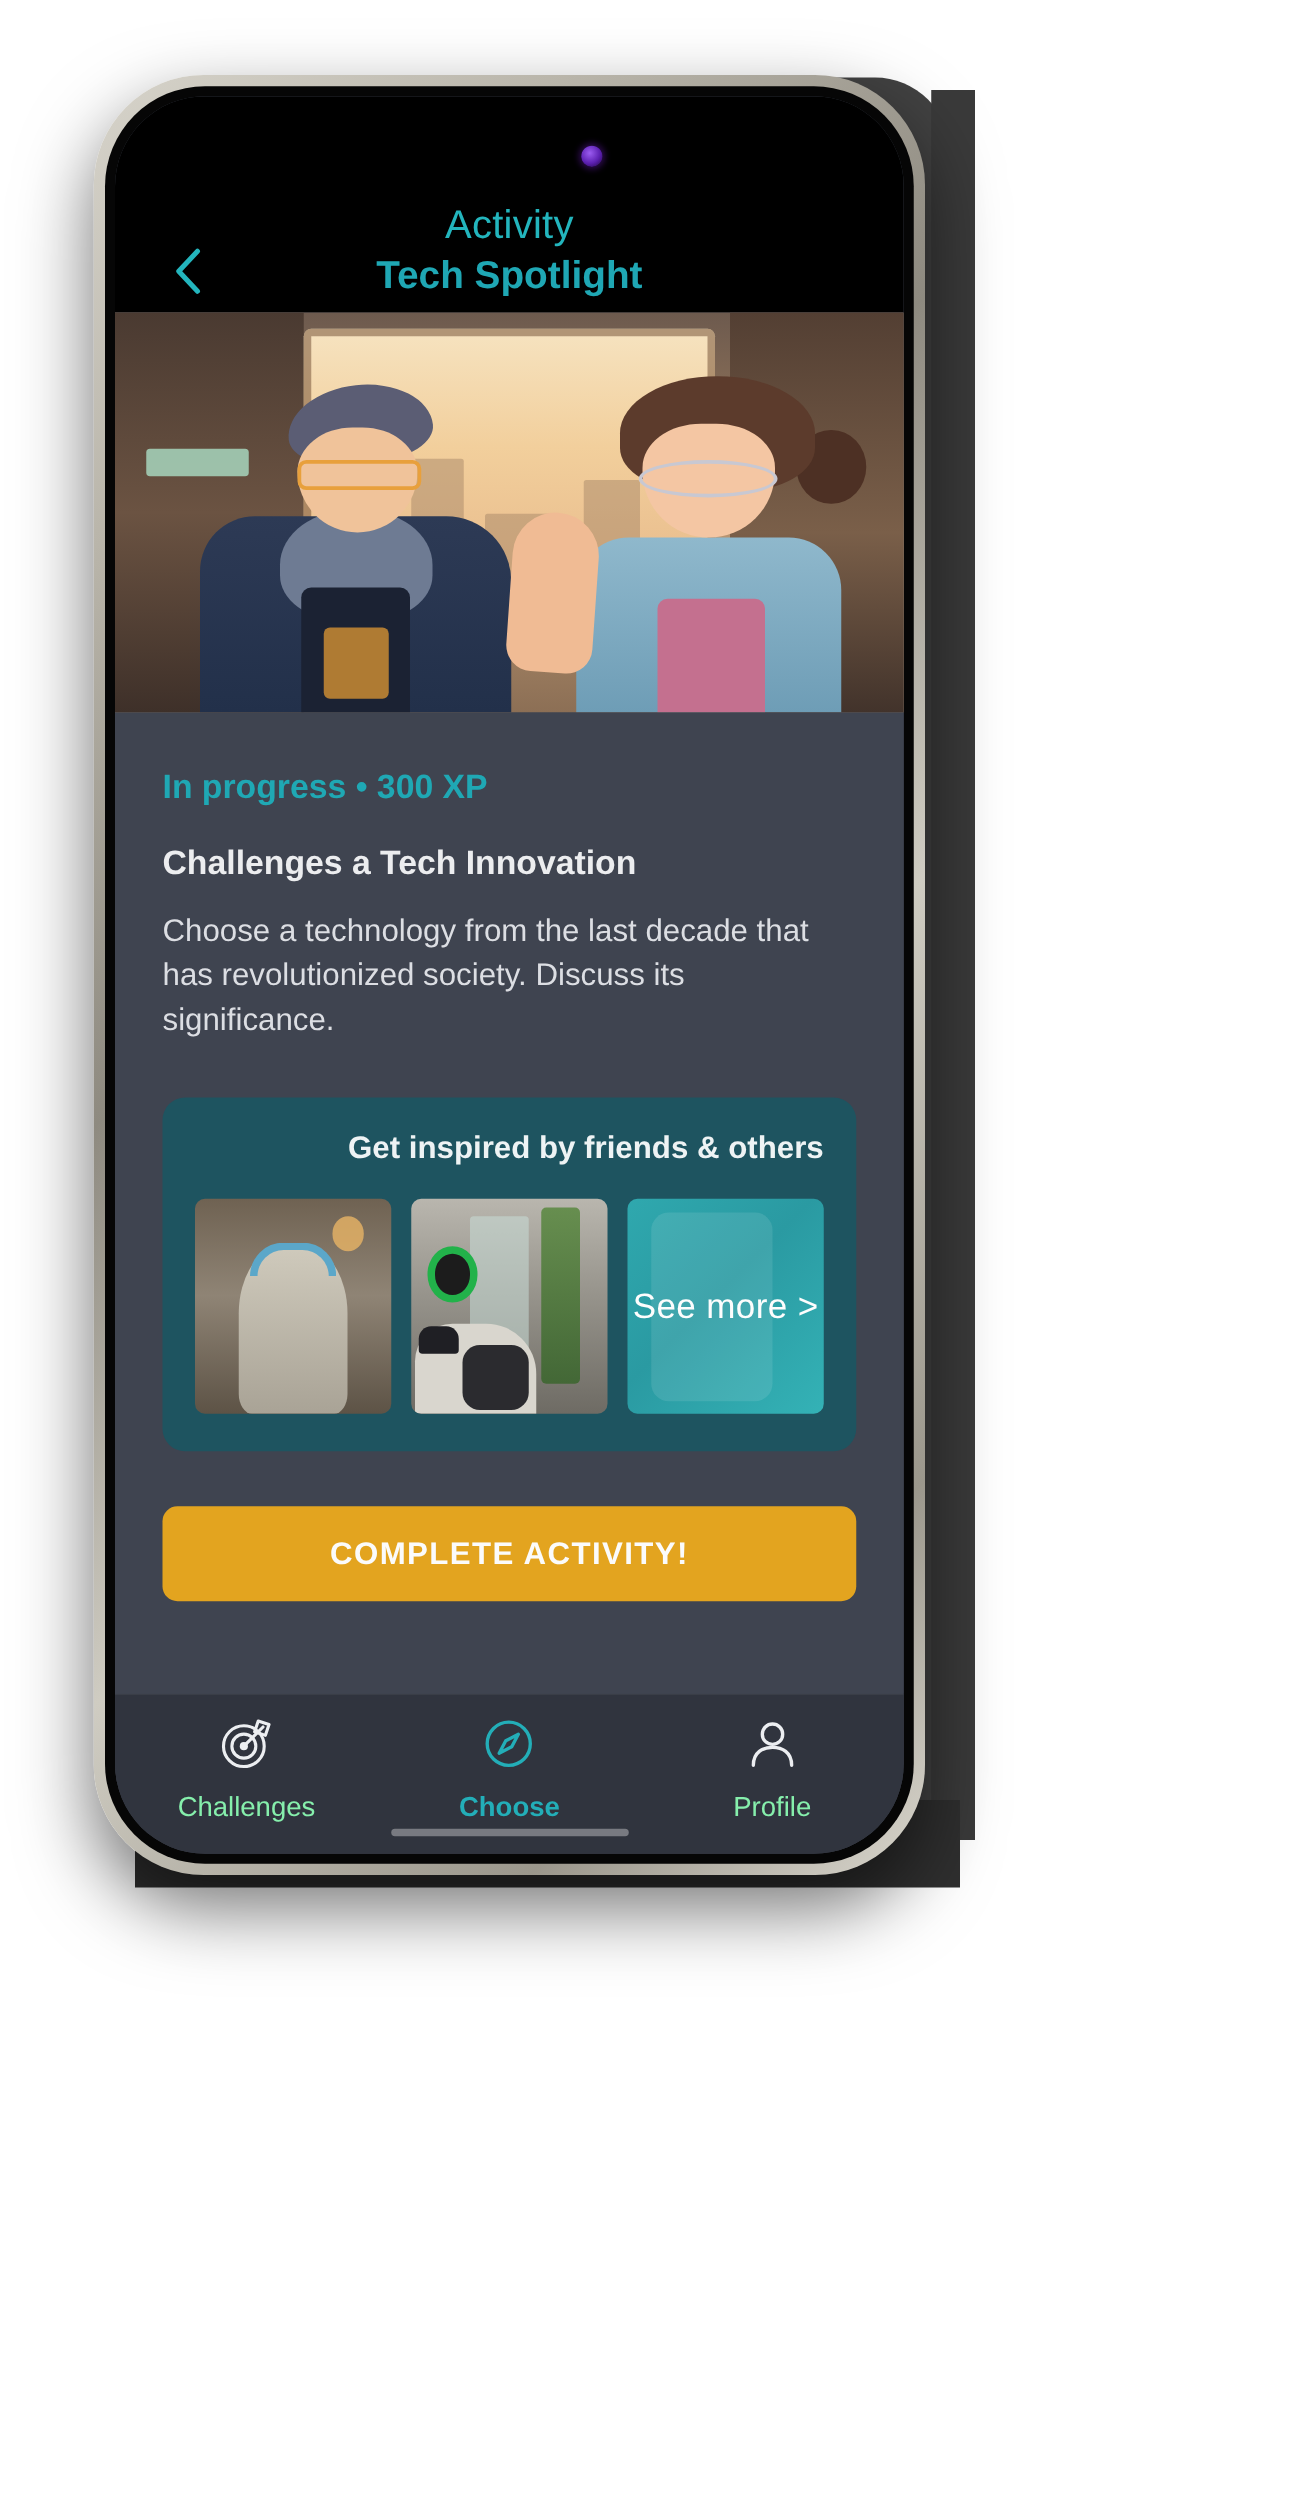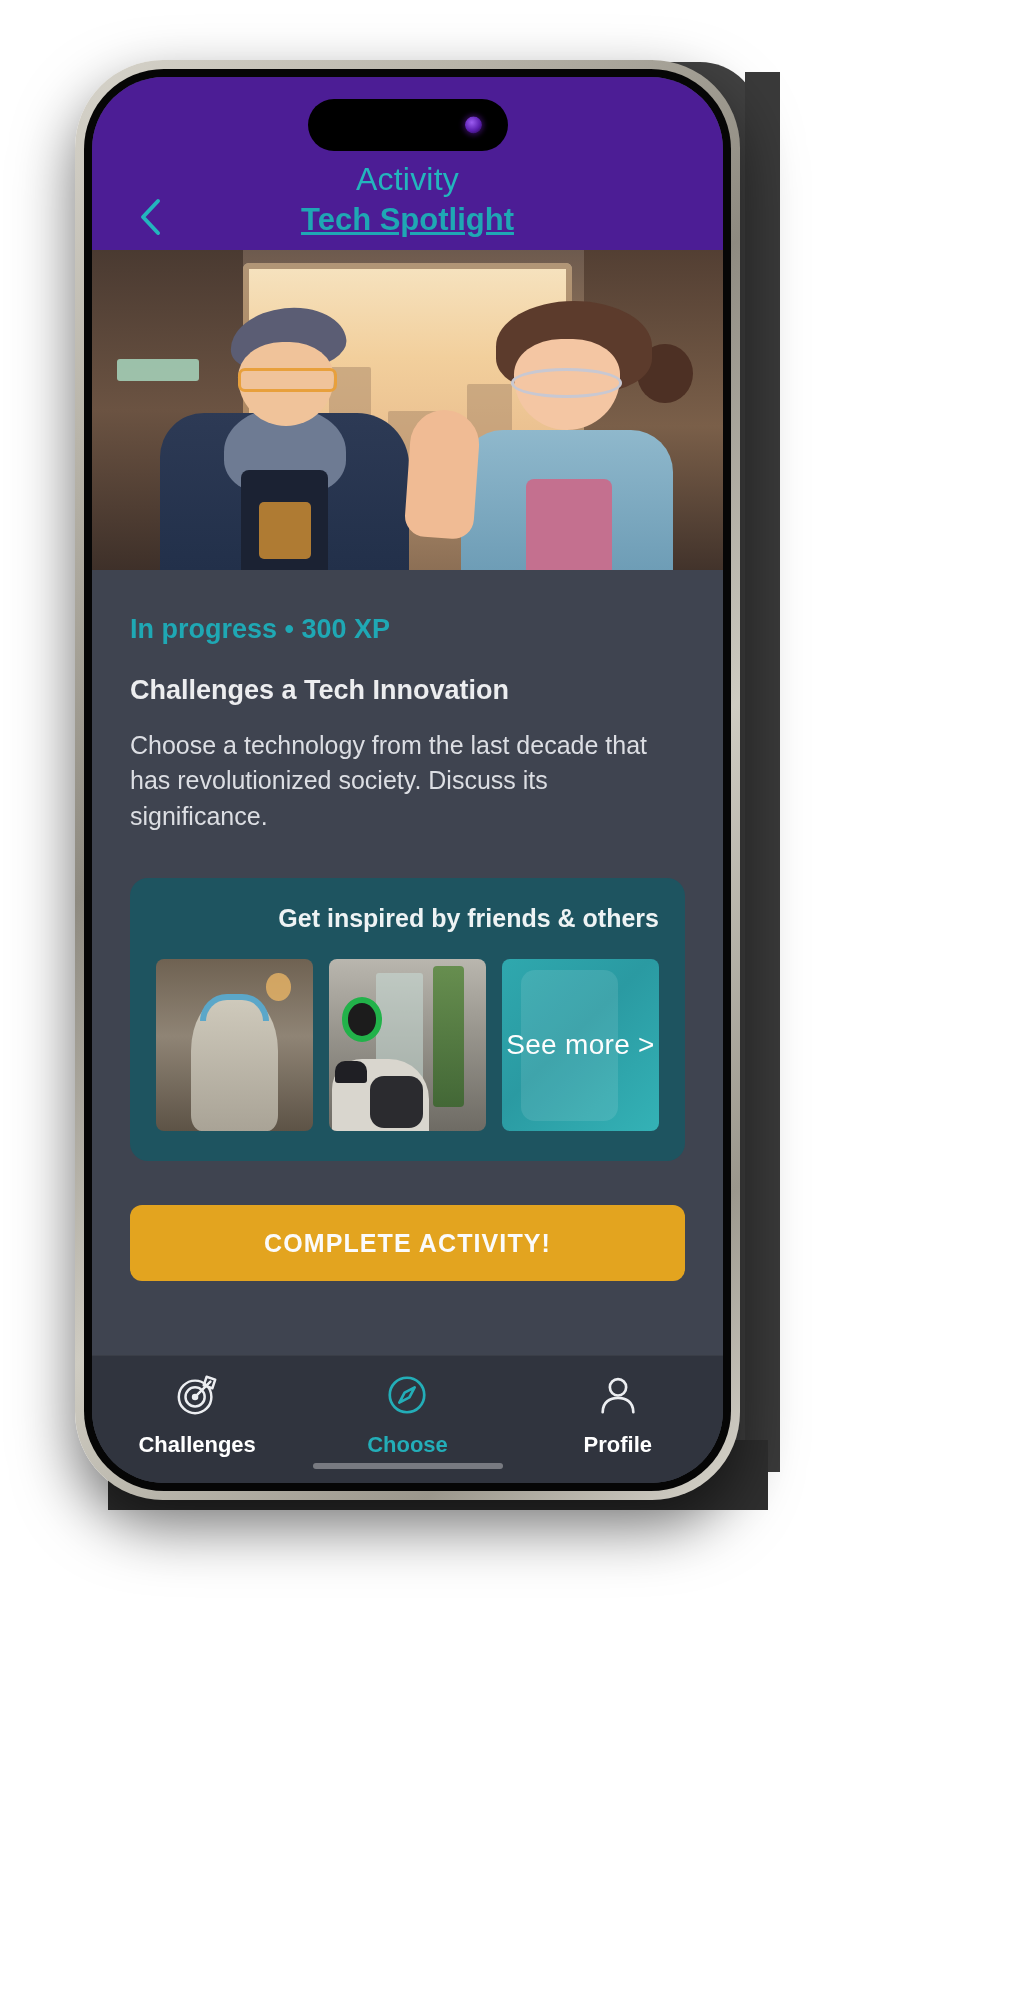--- a/index.html
+++ b/index.html
@@ -42,34 +42,34 @@
   }
   .island .lens{
     position:absolute; right:26px; top:50%; transform:translateY(-50%);
     width:17px; height:17px; border-radius:50%;
     background:radial-gradient(circle at 40% 35%, #9b5cf0 0%, #5b1fb0 55%, #1a0433 100%);
     box-shadow:0 0 5px 2px rgba(80,20,140,.55);
   }
 
   
   .app-header{
-    position:relative; flex:0 0 auto; padding:84px 22px 12px 22px; background:#4c1d95;
+    position:relative; flex:0 0 auto; padding:84px 22px 12px 22px; background:#000000;
   }
   .back-btn{
     position:absolute; left:38px; top:120px;
     width:40px; height:40px; cursor:pointer;
     display:flex; align-items:center; justify-content:center;
   }
   .back-btn svg{ display:block; }
   .hdr-titles{ text-align:center; }
   .hdr-title{
     color:#23b5bd; font-size:32px; font-weight:400; line-height:1.18; letter-spacing:.2px;
   }
   .hdr-sub{
-    color:#1fa7b4; font-size:31px; font-weight:700; line-height:1.2; margin-top:2px;text-decoration:underline;
+    color:#1fa7b4; font-size:31px; font-weight:700; line-height:1.2; margin-top:2px;
   }
 
   
   .hero{
     position:relative; flex:0 0 auto; height:320px; width:100%; overflow:hidden;
     background:linear-gradient(180deg,#6d5a4e 0%,#8d7158 28%,#b99672 58%,#8c6f55 100%);
   }
   .hero .bg-window{
     position:absolute; left:24%; top:4%; width:52%; height:66%;
     background:linear-gradient(180deg,#f6e3c0 0%,#f2cf9c 45%,#e7b98a 100%);
@@ -219,21 +219,21 @@
   }
 
   
   .tabbar{
     flex:0 0 auto; height:128px; background:#30343e;
     display:flex; align-items:flex-start; justify-content:space-around;
     padding-top:16px;
     border-top:1px solid rgba(255,255,255,.05);
   }
   .tab{ width:33%; display:flex; flex-direction:column; align-items:center; gap:10px; cursor:pointer;}
-  .tab .lbl{ font-size:22px; font-weight:700; color:#ffffff; }
+  .tab .lbl{ font-size:22px; font-weight:400; color:#86efac; }
   .tab.active .lbl{ color:#23aeb8; font-weight:700; }
   .home-ind{
     position:absolute; left:50%; transform:translateX(-50%); bottom:14px;
     width:190px; height:6px; border-radius:4px; background:rgba(255,255,255,.35);
   }
 </style>
 </head>
 <body>
 
 <div class="stage">

